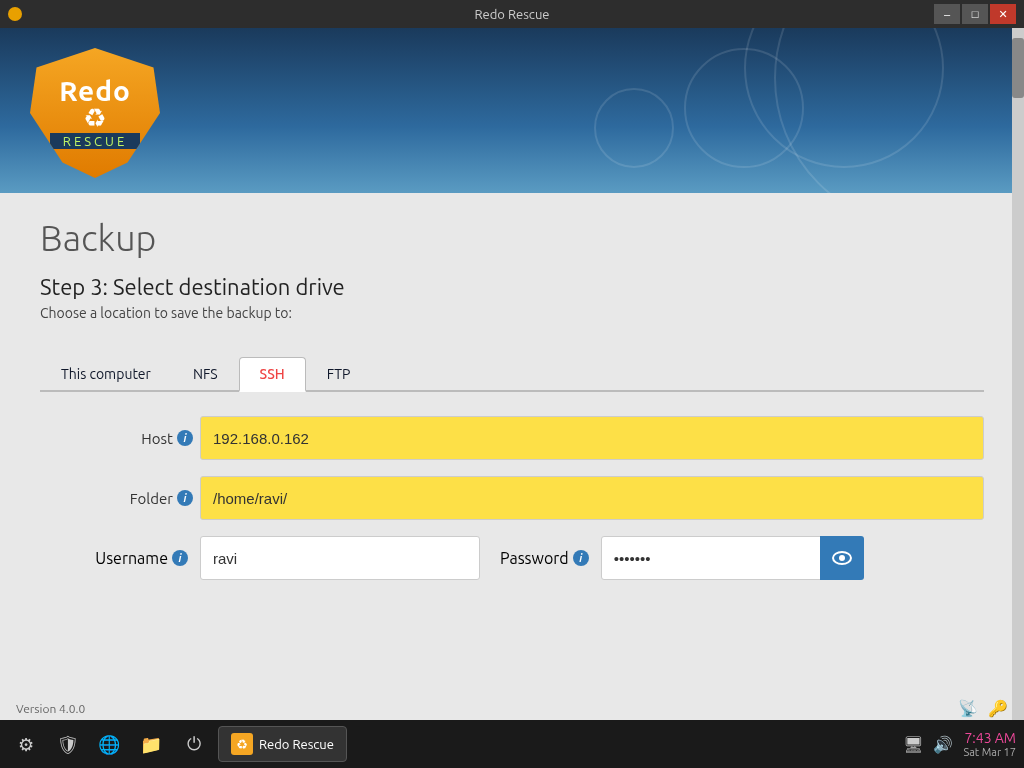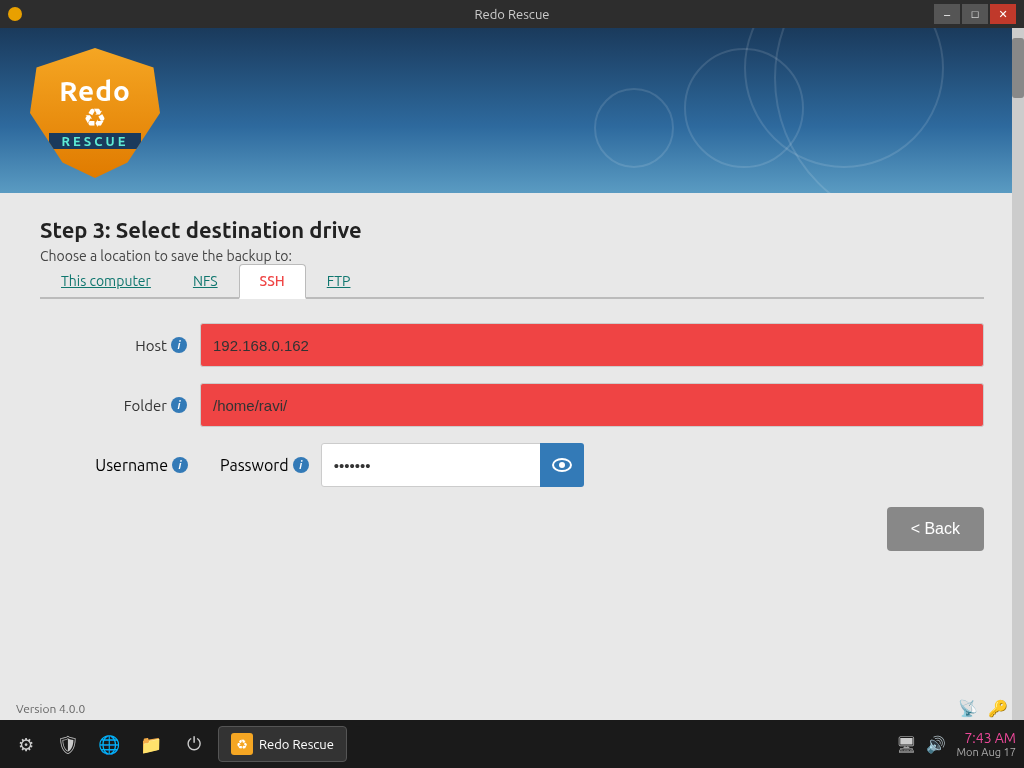--- a/index.html
+++ b/index.html
@@ -110,23 +110,23 @@
       font-weight: bold;
       letter-spacing: 1px;
       line-height: 1;
     }
     .logo-recycle {
       color: white;
       font-size: 26px;
       line-height: 1;
     }
     .logo-text-rescue {
-      color: #5eead4;
+      color: #bef264;
       font-size: 13px;
-      font-weight: bold;
+      font-weight: normal;
       letter-spacing: 3px;
       background: #1a3a5c;
       padding: 1px 13px;
       margin-top: 2px;
     }
 
     
     #main {
       width: 100%;
       height: calc(768px - 28px - 165px - 48px);
@@ -137,47 +137,46 @@
 
     #page-title {
       font-size: 36px;
       font-weight: 300;
       color: #555;
       margin-bottom: 16px;
     }
 
     #step-title {
       font-size: 22px;
-      font-weight: bold;
+      font-weight: normal;
       color: #222;
       margin-bottom: 6px;
     }
 
     #step-desc {
       font-size: 14px;
       color: #444;
-      margin-bottom: 0;
+      margin-bottom: 36px;
     }
 
     
     #tabs {
       display: flex;
       gap: 0;
       border-bottom: 2px solid #bbb;
       margin-bottom: 24px;
     }
     .tab {
       padding: 8px 20px;
       font-size: 14px;
       cursor: pointer;
       border: 1px solid transparent;
       border-bottom: none;
       background: transparent;
-      color: #0f766e;
-      text-decoration: underline;
+      color: #0f172a;
       border-radius: 4px 4px 0 0;
     }
     .tab.active {
       background: white;
       border: 1px solid #bbb;
       border-bottom: 2px solid white;
       color: #ef4444;
       text-decoration: none;
       font-weight: 500;
       margin-bottom: -2px;
@@ -187,21 +186,21 @@
     .form-row {
       display: flex;
       align-items: center;
       margin-bottom: 16px;
     }
     .form-label {
       width: 160px;
       text-align: right;
       font-size: 15px;
       color: #333;
-      padding-right: 13px;
+      padding-right: 7px;
       display: flex;
       align-items: center;
       justify-content: flex-end;
       gap: 4px;
     }
     .info-icon {
       display: inline-flex;
       align-items: center;
       justify-content: center;
       width: 16px;
@@ -213,21 +212,21 @@
       font-style: italic;
       font-weight: bold;
       cursor: pointer;
       flex-shrink: 0;
     }
     .form-input {
       flex: 1;
       height: 44px;
       border: 1px solid #ccc;
       border-radius: 3px;
-      background: #ef4444;
+      background: #fde047;
       padding: 0 12px;
       font-size: 15px;
       color: #333;
       outline: none;
     }
     .username-input {
       flex: 1;
       height: 44px;
       border: 1px solid #ccc;
       border-radius: 3px;
@@ -441,20 +440,21 @@
       <div class="logo-inner">
         <div class="logo-text-redo">Redo</div>
         <div class="logo-recycle">♻</div>
         <div class="logo-text-rescue">RESCUE</div>
       </div>
     </div>
   </div>
 </div>
 
 <div id="main">
+  <div id="page-title">Backup</div>
   <div id="step-title">Step 3: Select destination drive</div>
   <div id="step-desc">Choose a location to save the backup to:</div>
 
   <div id="tabs">
     <div class="tab">This computer</div>
     <div class="tab">NFS</div>
     <div class="tab active">SSH</div>
     <div class="tab">FTP</div>
   </div>
 
@@ -473,38 +473,38 @@
     </div>
     <input class="form-input" type="text" value="/home/ravi/" style="">
   </div>
 
   <div class="form-row">
 
     <div style="width:160px;display:flex;align-items:center;justify-content:flex-end;padding-right:12px;gap:4px;">
       <span>Username</span>
       <span class="info-icon">i</span>
     </div>
+    <input class="username-input" type="text" value="ravi" style="width: 280px; flex: 0 0 auto;">
 
     <div style="display:flex;align-items:center;margin-left:20px;">
       <div style="display:flex;align-items:center;gap:4px;margin-right:12px;">
         <span>Password</span>
         <span class="info-icon">i</span>
       </div>
       <input class="password-input" type="password" value="1234567" style="flex: 1 1 0%; width: 220px; border-radius: 3px 0px 0px 3px;">
       <button class="eye-btn">
         <svg width="20" height="14" viewBox="0 0 20 14" fill="white">
           <ellipse cx="10" cy="7" rx="9" ry="6" fill="none" stroke="white" stroke-width="2"></ellipse>
           <circle cx="10" cy="7" r="3" fill="white"></circle>
         </svg>
       </button>
     </div>
   </div>
 
   <div class="buttons-row">
-    <button class="btn-back">&lt; Back</button>
   </div>
 </div>
 
 <div id="statusbar">
   <span id="version-text">Version 4.0.0</span>
   <div class="statusbar-icons">
     <span class="statusbar-icon">📡</span>
     <span class="statusbar-icon">🔑</span>
   </div>
 </div>
@@ -519,20 +519,20 @@
     <div class="taskbar-app">
       <div class="taskbar-app-icon">♻</div>
       <span>Redo Rescue</span>
     </div>
   </div>
   <div id="taskbar-right">
     <span class="taskbar-sys-icon">🖥</span>
     <span class="taskbar-sys-icon">🔊</span>
     <div id="clock">
       <div id="clock-time">7:43 AM</div>
-      <div id="clock-date">Mon Aug 17</div>
+      <div id="clock-date">Sat Mar 17</div>
     </div>
   </div>
 </div>
 
 <div id="scrollbar">
   <div id="scrollbar-thumb"></div>
 </div>
 
 </body></html>

